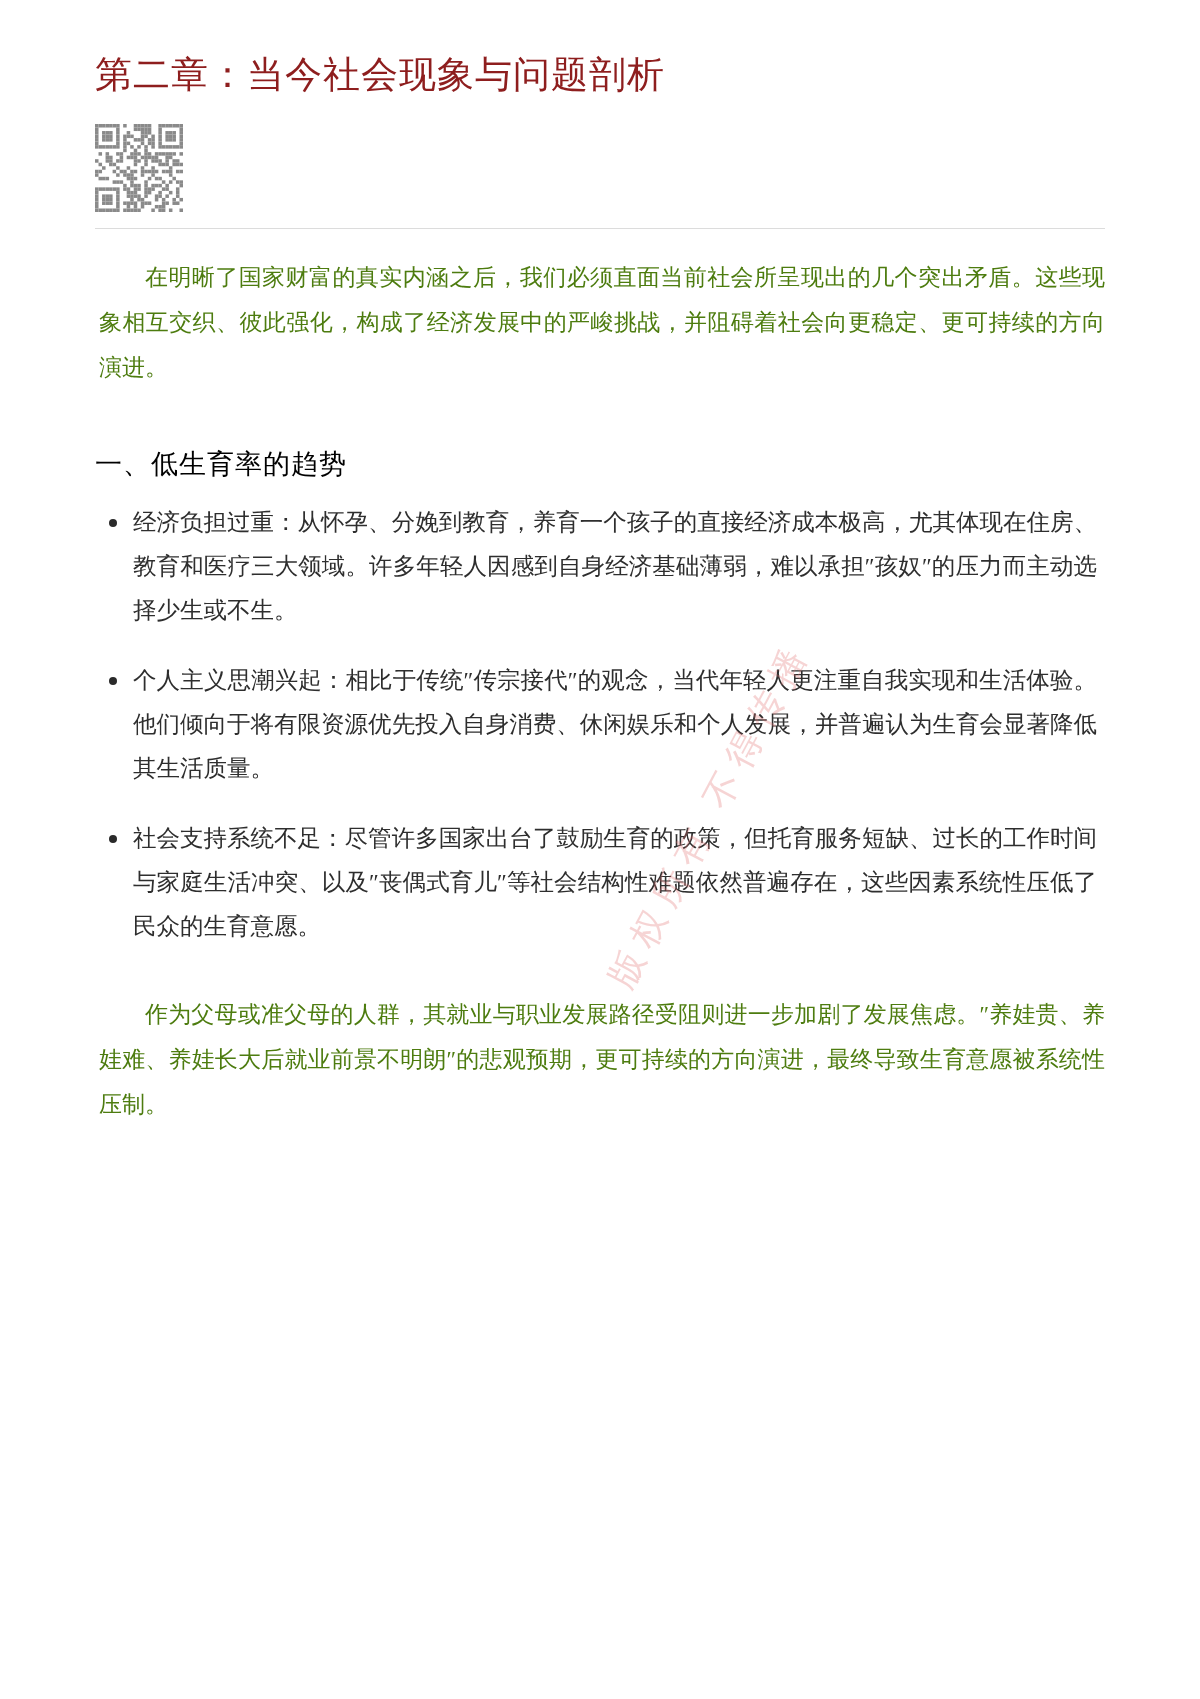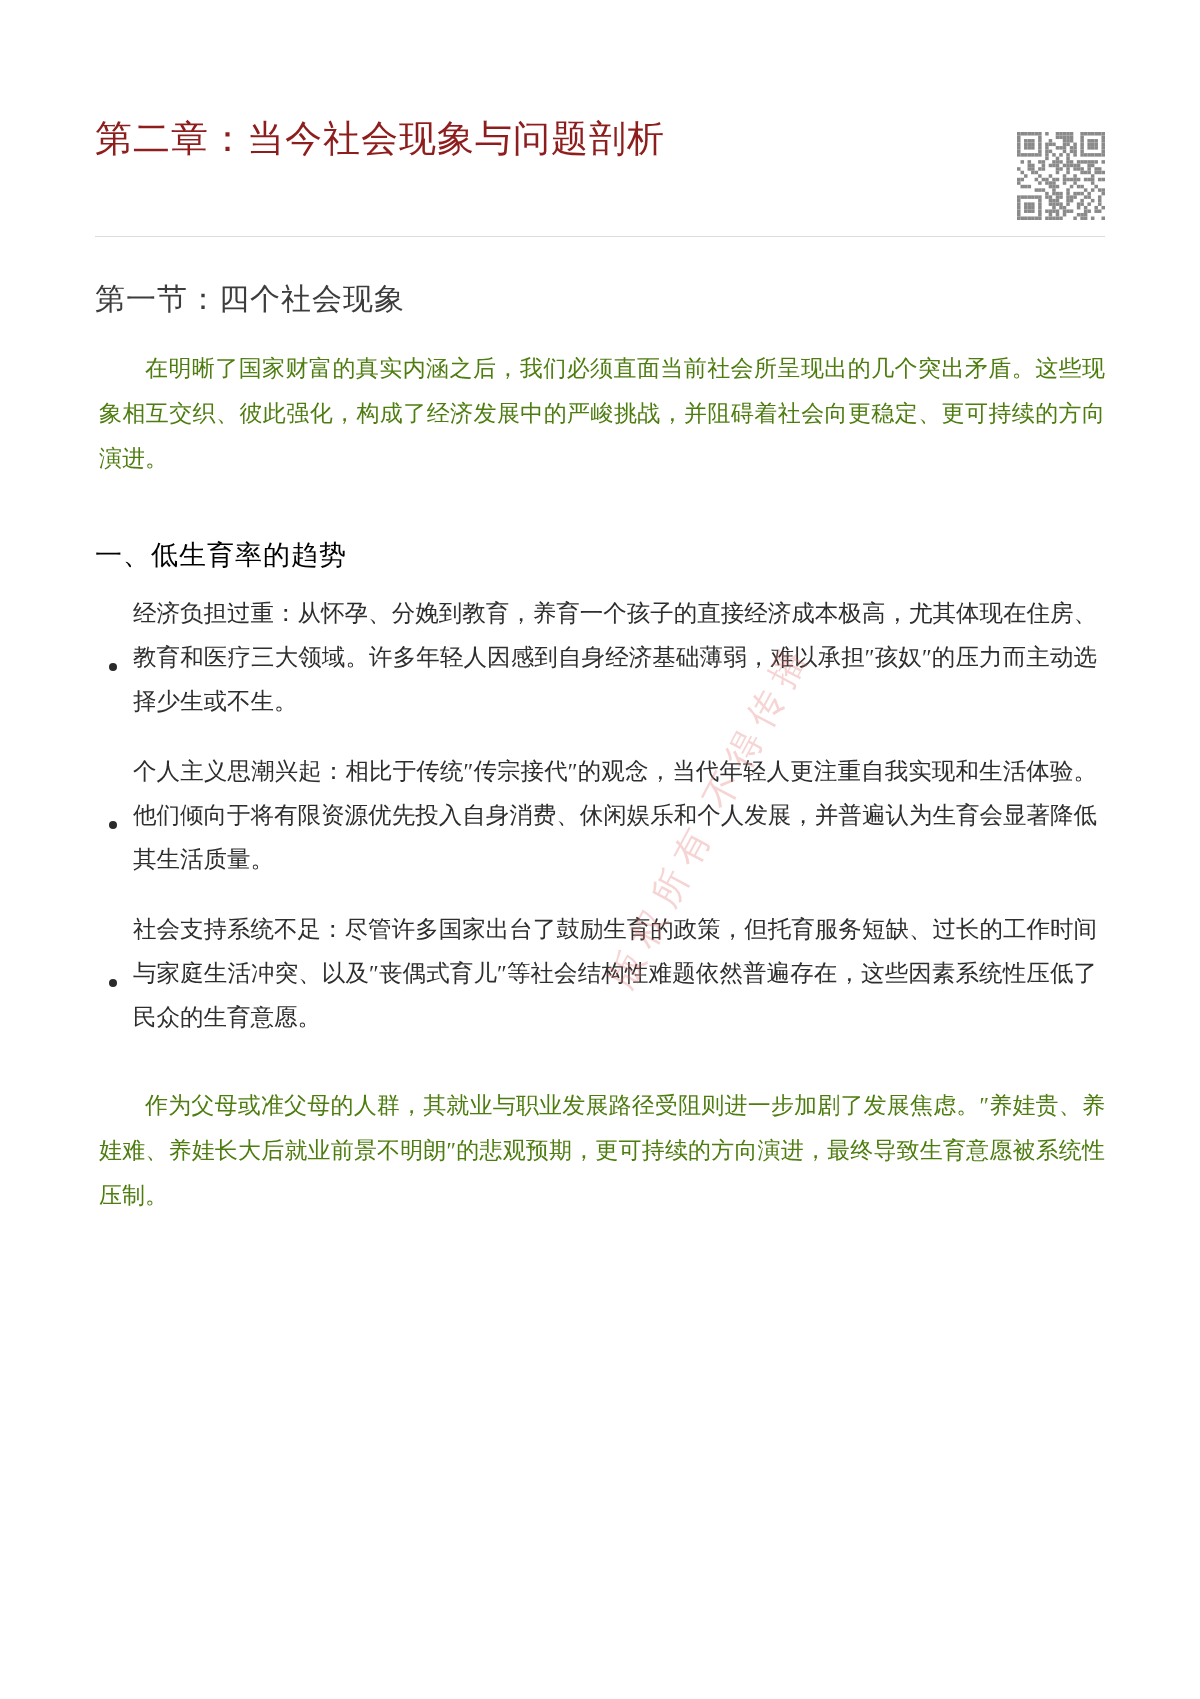--- a/index.html
+++ b/index.html
@@ -11,21 +11,22 @@
     overflow: hidden;
     position: relative;
   }
   .page { padding: 0 95px; position: relative; }
 
   
   .header {
     display: flex;
     justify-content: space-between;
     align-items: flex-start;
-    padding-top: 108px;
+    padding-top: 44px;
+    flex-direction: column;
   }
   .chapter-title {
     font-size: 37px;
     line-height: 1.35;
     color: #8e1e1e;
     font-weight: 400;
     letter-spacing: 1px;
     margin: 6px 0 0 0;
   }
   .qr-wrap { width: 88px; height: 88px; margin-top: 24px; flex: 0 0 auto; }
@@ -66,21 +67,21 @@
   .para.lead { margin-top: 24px; }
   .para.closing { margin-top: 44px; }
 
   ul.bullets {
     list-style: none;
     margin: 18px 0 0 0;
     padding: 0 0 0 14px;
   }
   ul.bullets li {
     display: flex;
-    align-items: center;
+    align-items: flex-start;
     margin: 0 8px 26px 0;
   }
   ul.bullets li:last-child { margin-bottom: 0; }
   .dot {
     flex: 0 0 auto;
     width: 8px; height: 8px;
     background: #2a2a2a;
     border-radius: 50%;
     margin: 19px 16px 0 0;
   }
@@ -429,21 +430,20 @@
           <rect x="18" y="24" width="1" height="1" fill="#8a8a8a"></rect>
           <rect x="19" y="24" width="1" height="1" fill="#8a8a8a"></rect>
           <rect x="21" y="24" width="1" height="1" fill="#8a8a8a"></rect>
           <rect x="24" y="24" width="1" height="1" fill="#8a8a8a"></rect>
         </svg>
     </div>
   </div>
 
   <hr class="divider">
 
-  <h2 class="section-title">第一节：四个社会现象</h2>
 
   <p class="para intro">在明晰了国家财富的真实内涵之后，我们必须直面当前社会所呈现出的几个突出矛盾。这些现象相互交织、彼此强化，构成了经济发展中的严峻挑战，并阻碍着社会向更稳定、更可持续的方向演进。</p>
 
   <h3 class="sub-title">一、低生育率的趋势</h3>
 
 
   <ul class="bullets">
     <li>
       <span class="dot"></span>
       <span class="bullet-text">经济负担过重：从怀孕、分娩到教育，养育一个孩子的直接经济成本极高，尤其体现在住房、教育和医疗三大领域。许多年轻人因感到自身经济基础薄弱，难以承担″孩奴″的压力而主动选择少生或不生。</span>

